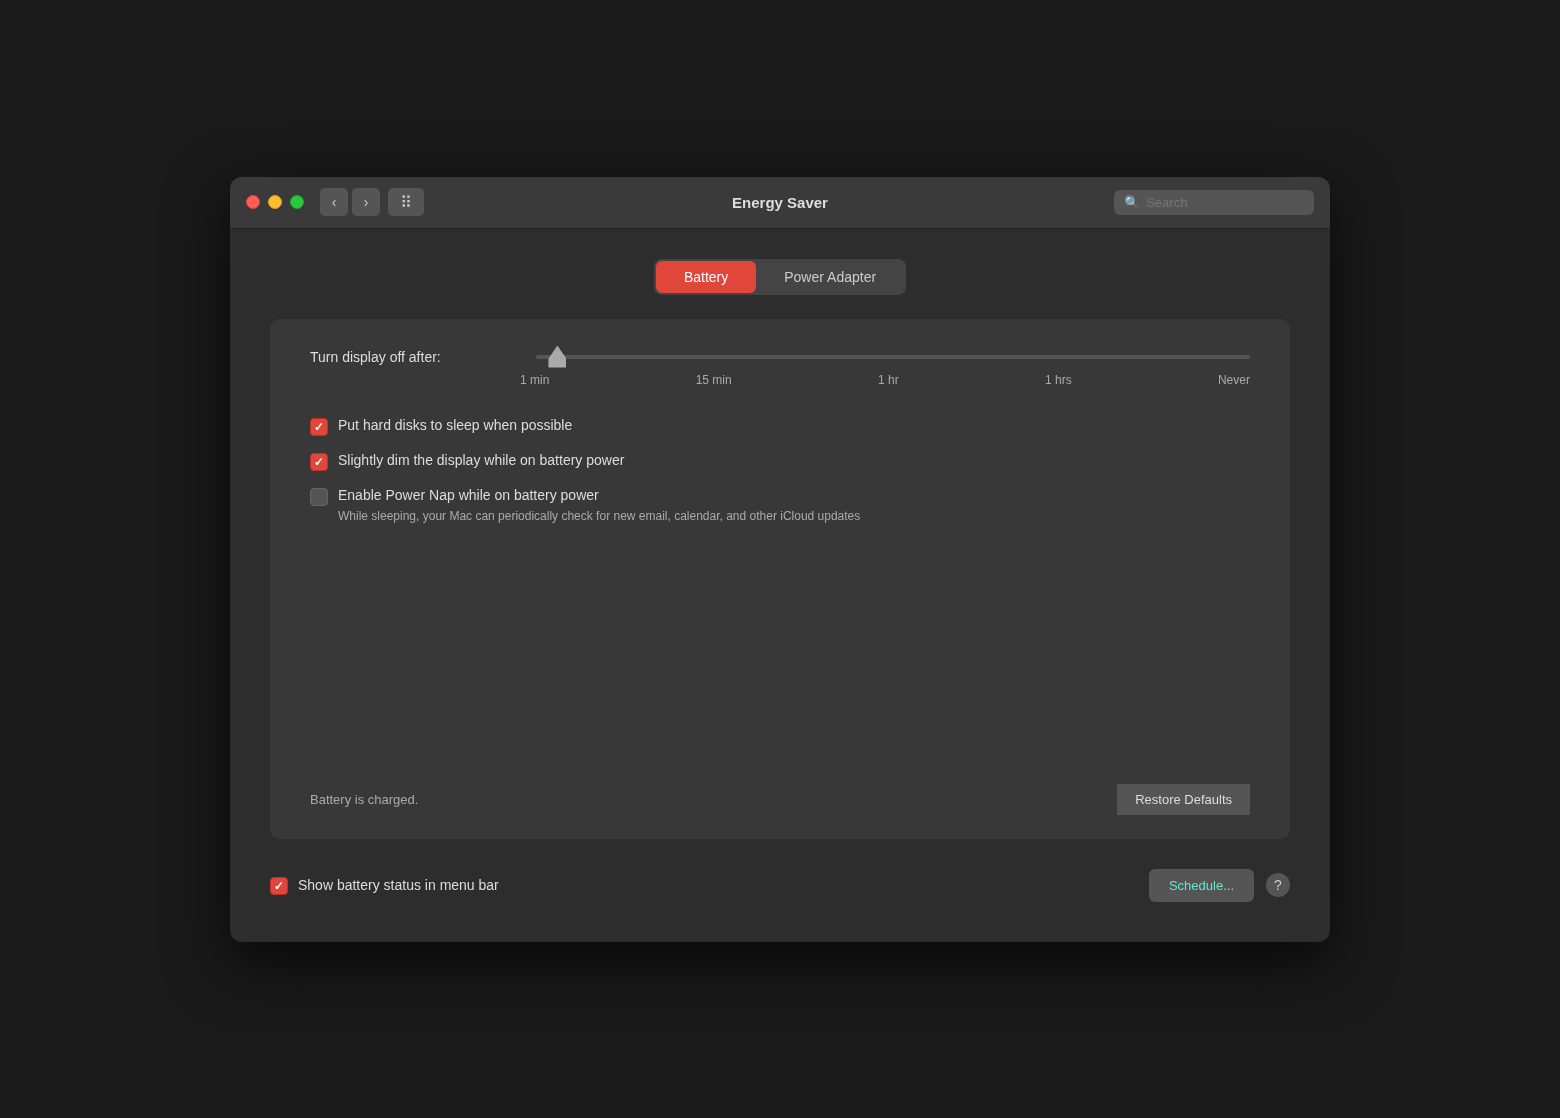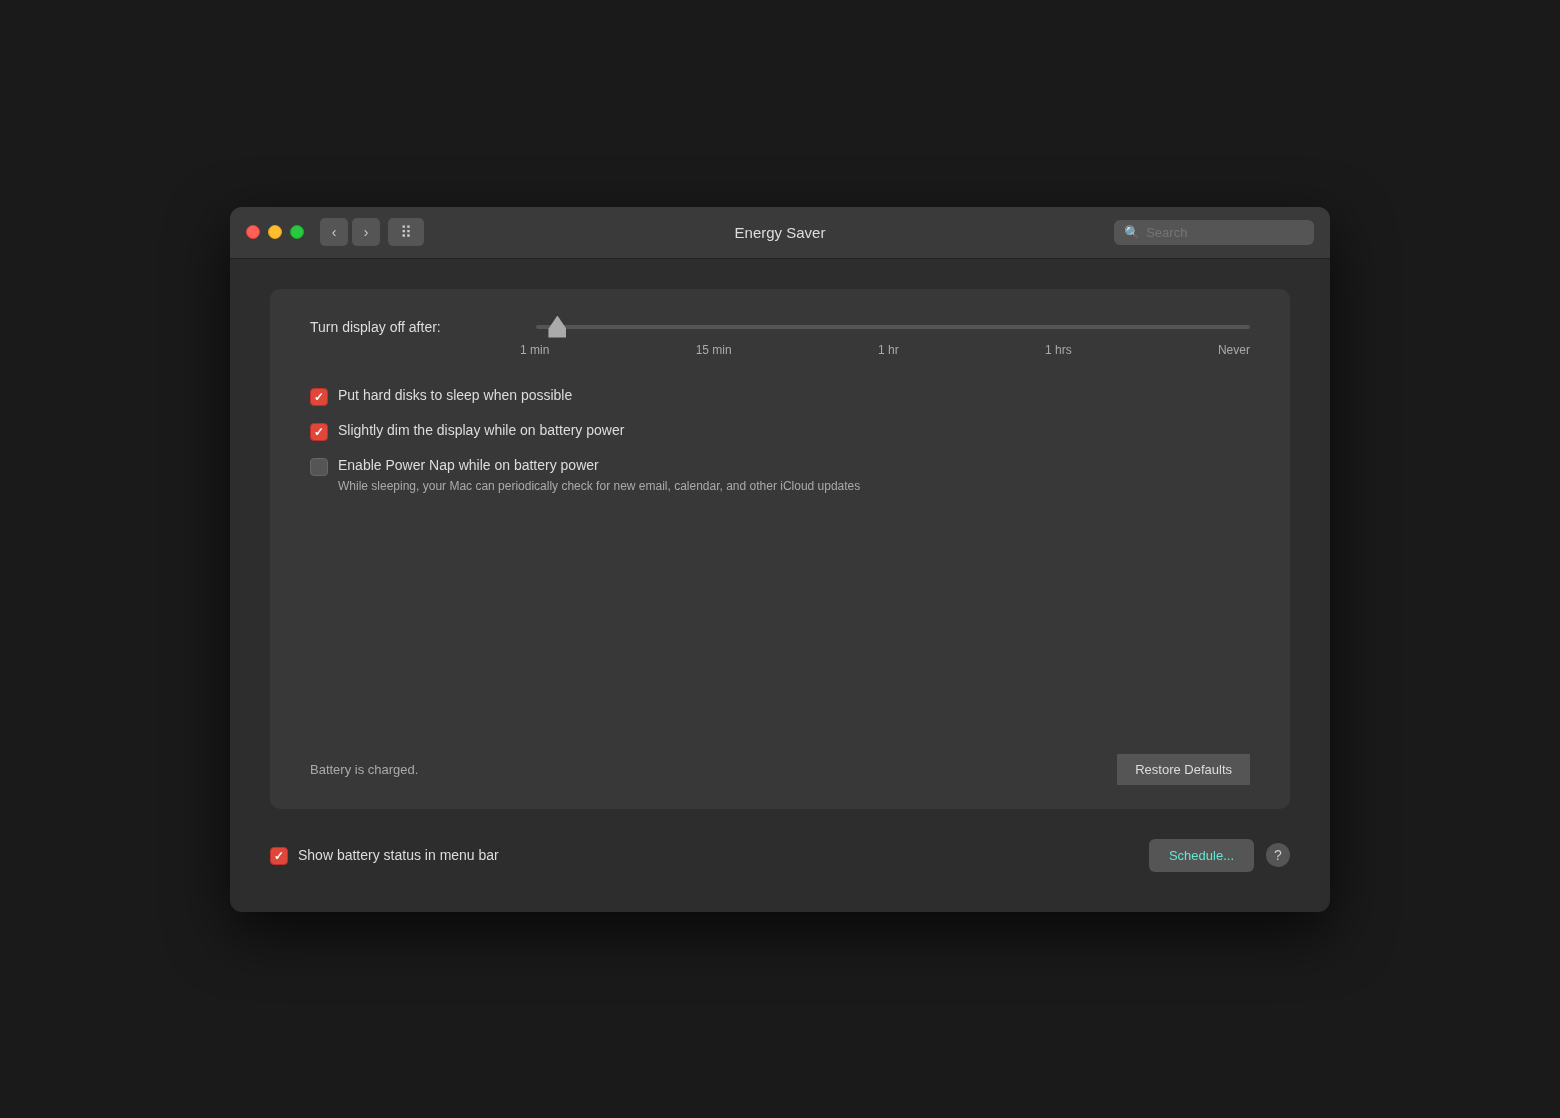--- a/index.html
+++ b/index.html
@@ -83,21 +83,21 @@
       justify-content: center;
       margin-left: 4px;
     }
 
     .window-title {
       position: absolute;
       left: 50%;
       transform: translateX(-50%);
       color: #ddd;
       font-size: 15px;
-      font-weight: 400;
+      font-weight: 700;
       text-align: right;
     }
 
     .search-box {
       margin-left: auto;
       display: flex;
       align-items: center;
       background: #555;
       border-radius: 6px;
       padding: 5px 10px;
@@ -374,20 +374,26 @@
     <div class="window-title">Energy Saver</div>
 
     <div class="search-box">
       <span class="search-icon-svg">🔍</span>
       <input class="search-input" type="text" placeholder="Search" style="">
     </div>
   </div>
 
   <div class="content">
 
+    <div class="tab-switcher">
+      <div class="tab-container">
+        <button class="tab active">Battery</button>
+        <button class="tab">Power Adapter</button>
+      </div>
+    </div>
 
     <div class="panel">
 
       <div class="slider-section">
         <div class="slider-row">
           <span class="slider-label">Turn display off after:</span>
           <div class="slider-track-container">
             <div class="slider-track">
               <div class="slider-thumb"></div>
             </div>

